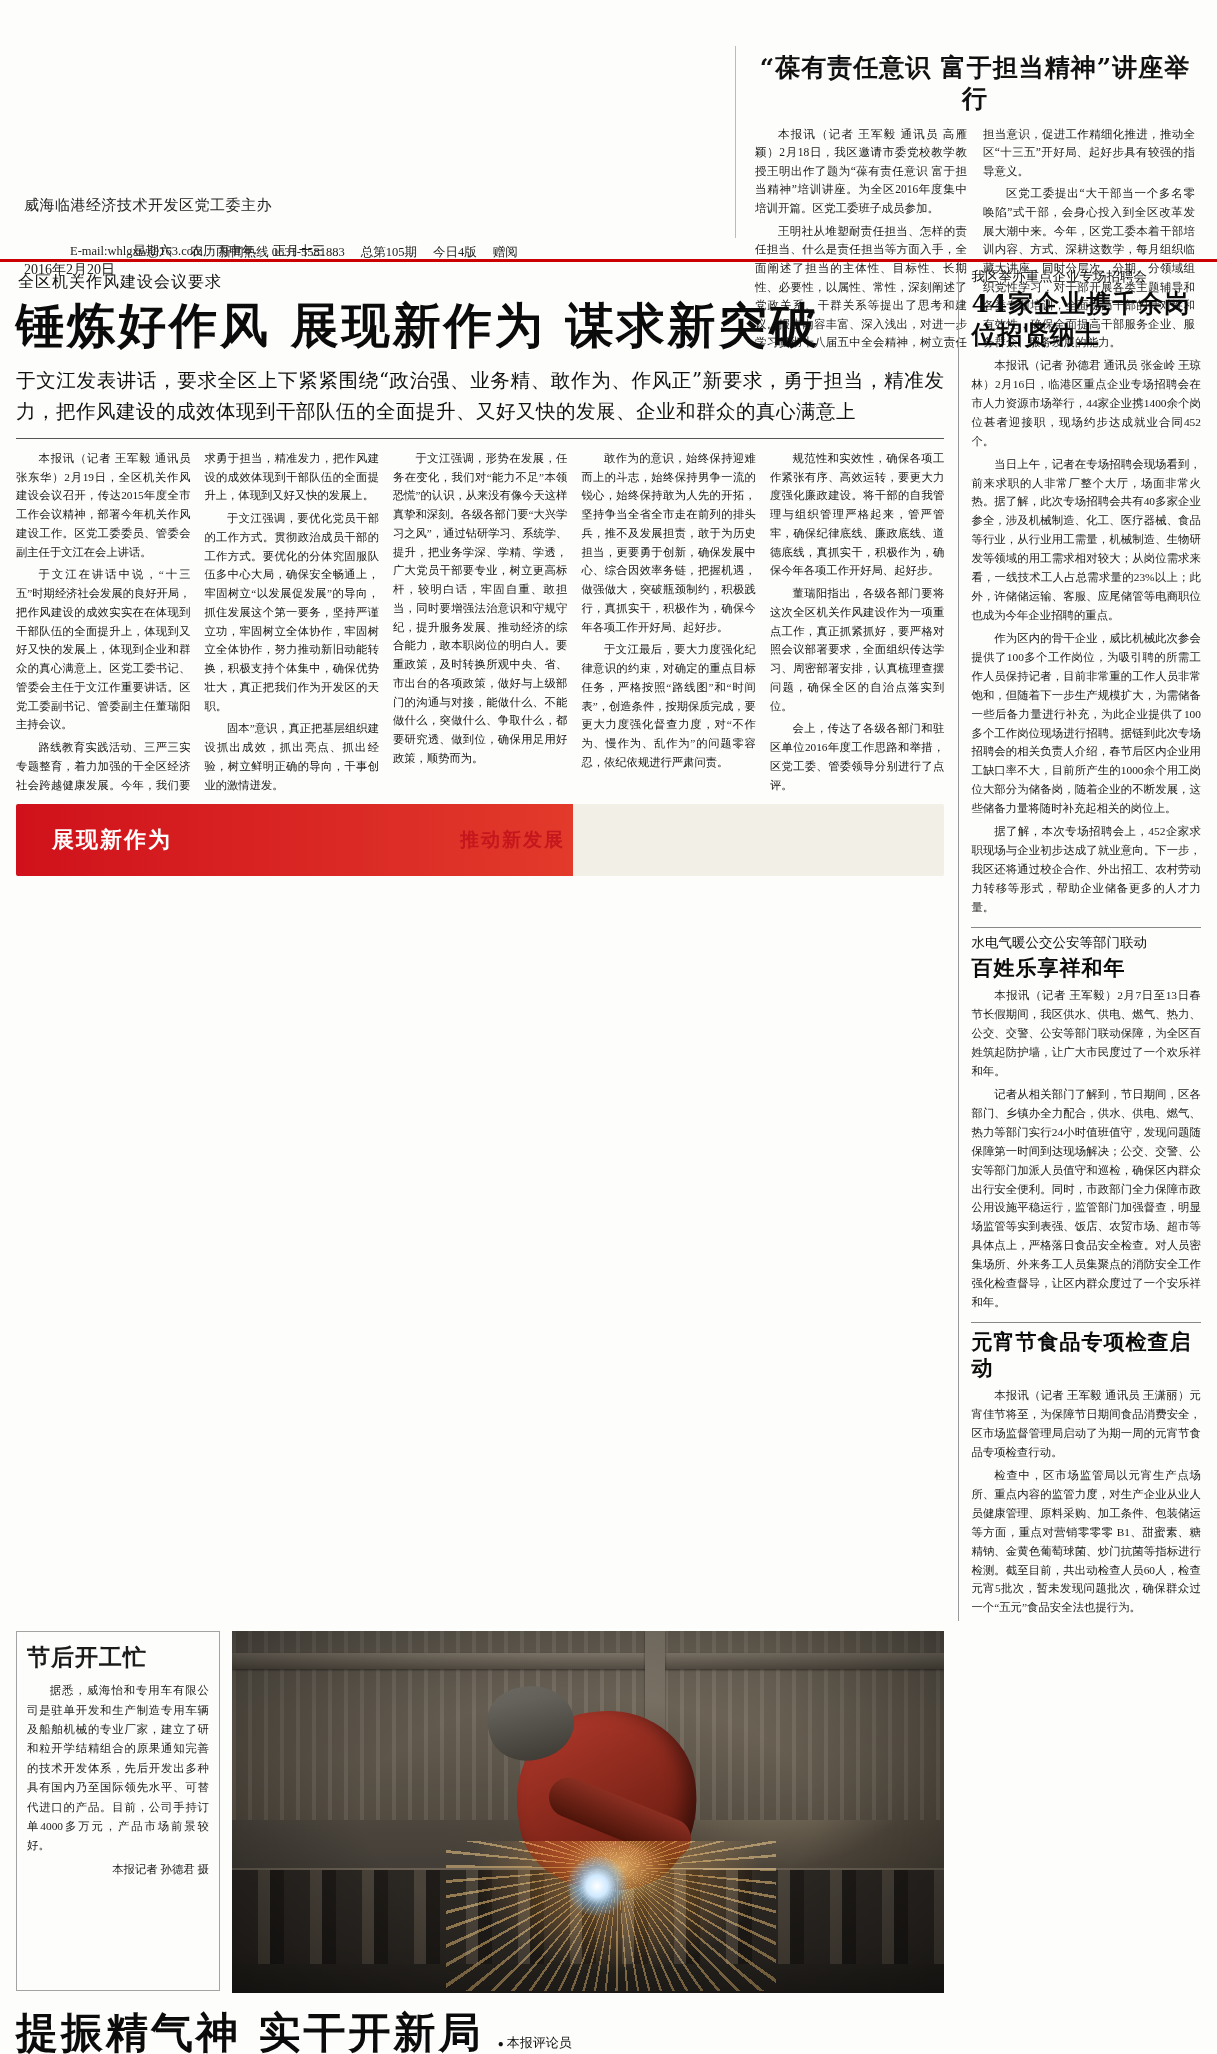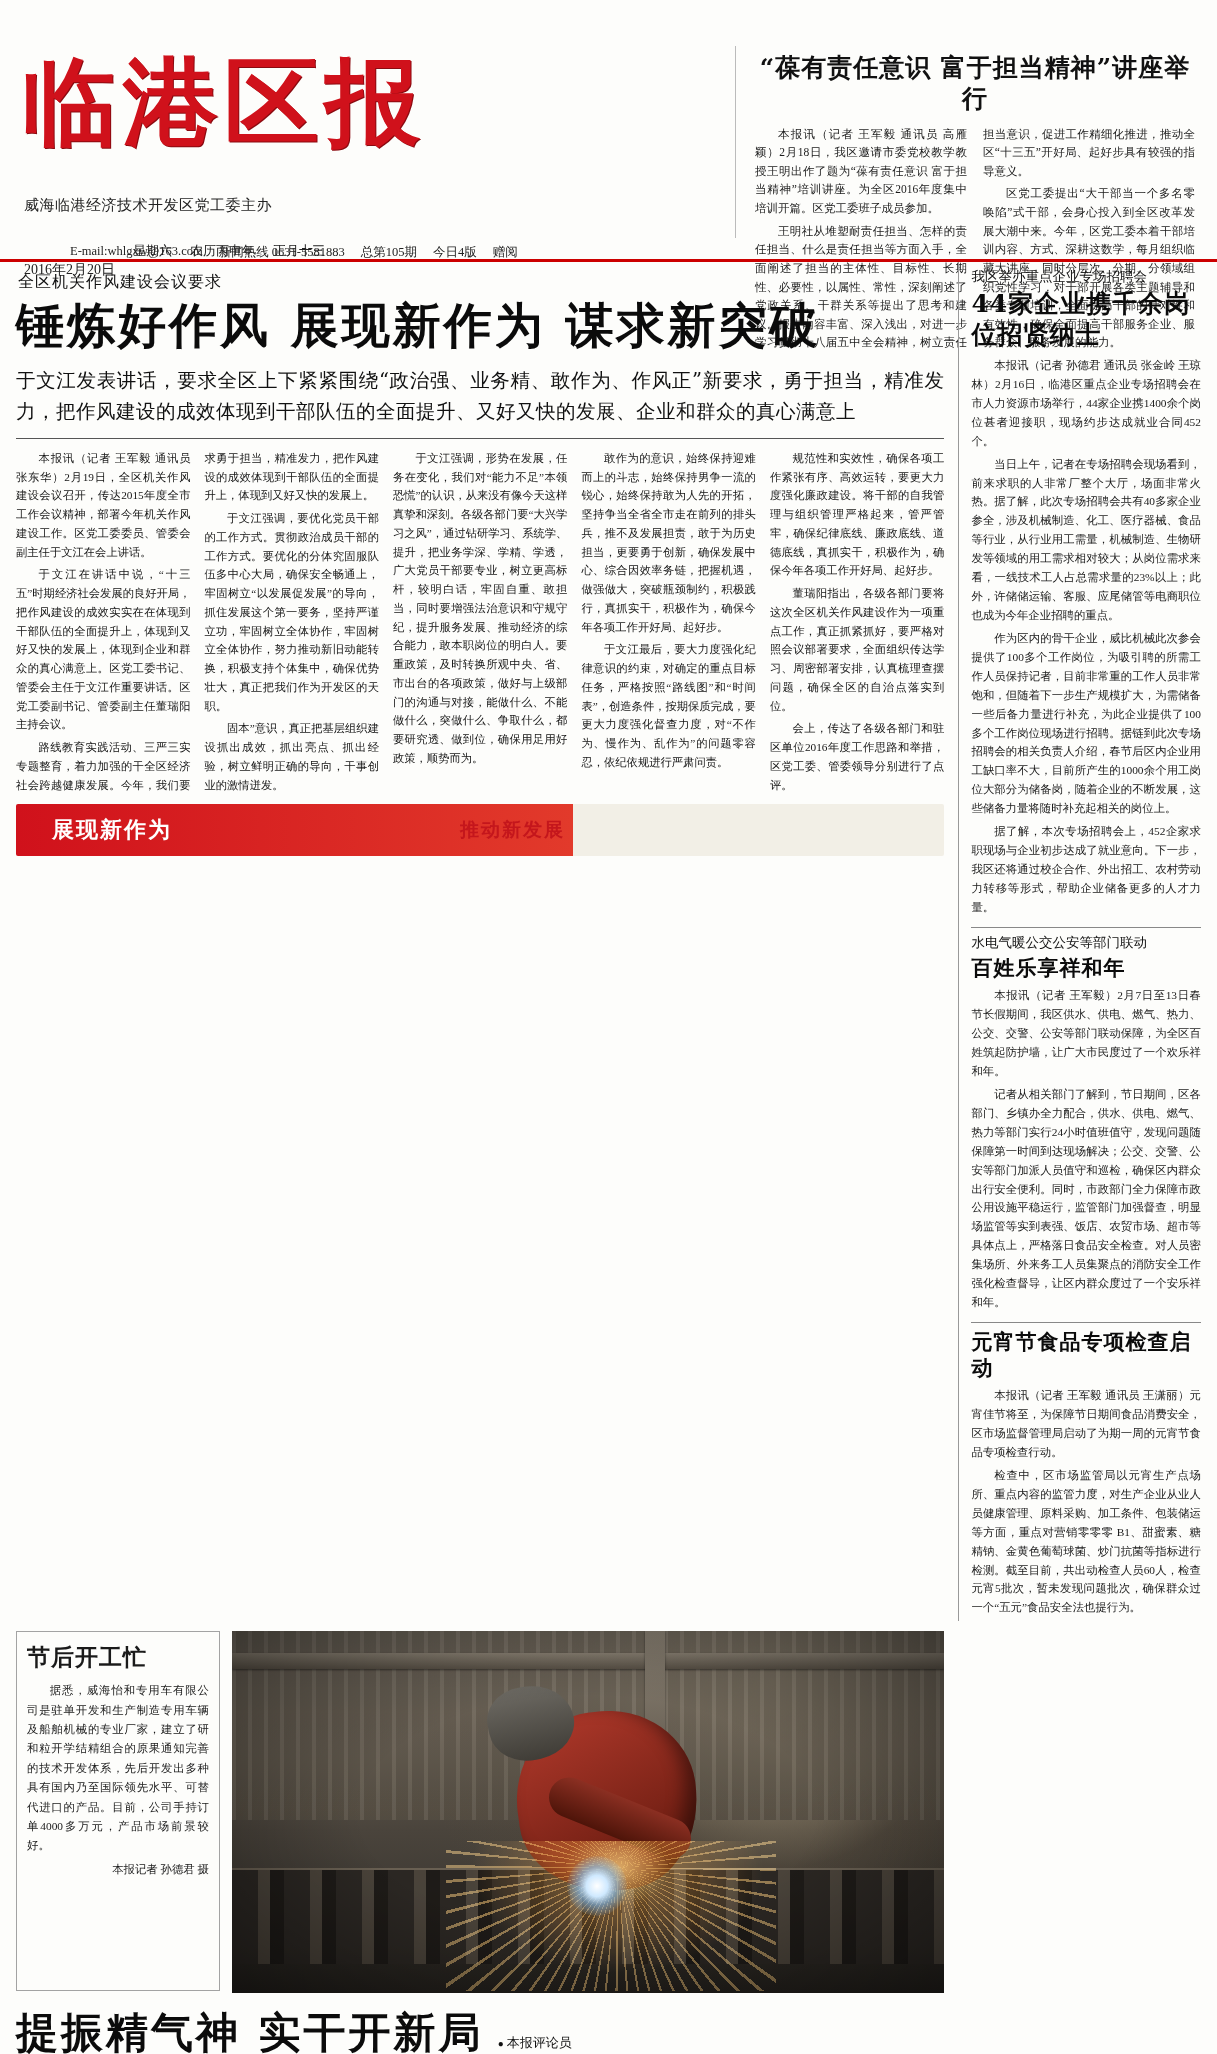--- a/index.html
+++ b/index.html
@@ -162,21 +162,21 @@
     column-rule: 0;
     font-size: 11.3px;
     line-height: 1.66;
     text-align: justify;
     color: #151515;
   }
   .five-cols p { margin: 0 0 4px 0; text-indent: 2em; }
 
   .banner {
     margin-top: 10px;
-    height: 52px;
+    height: 72px;
     background: linear-gradient(90deg,#d0111b 0%, #e23a2b 60%, #f2efe6 60%, #f2efe6 100%);
     display: flex;
     align-items: center;
     position: relative;
     border-radius: 2px;
     overflow: hidden;
   }
   .banner .b1 {
     color: #fff;
     font-family: "DejaVu Serif", serif;
@@ -372,23 +372,20 @@
 
   .bottom-split { display: flex; gap: 14px; }
   .bottom-left { width: 930px; }
 </style>
 </head>
 <body>
 
 <div class="page">
 
   <div class="masthead">
-    <div class="logo-block">
-      <div class="paper-title">临港区报</div>
-    </div>
     <div class="sponsor-line">威海临港经济技术开发区党工委主办</div>
     <div class="meta-row">
       <span class="issue-date">2016年2月20日</span>
       <span>星期六</span>
       <span>农历丙申年</span>
       <span>正月十三</span>
     </div>
     <div class="meta-sub">
       <span>E-mail:whlgxw@163.com</span>
       <span>新闻热线 0631-5581883</span>

